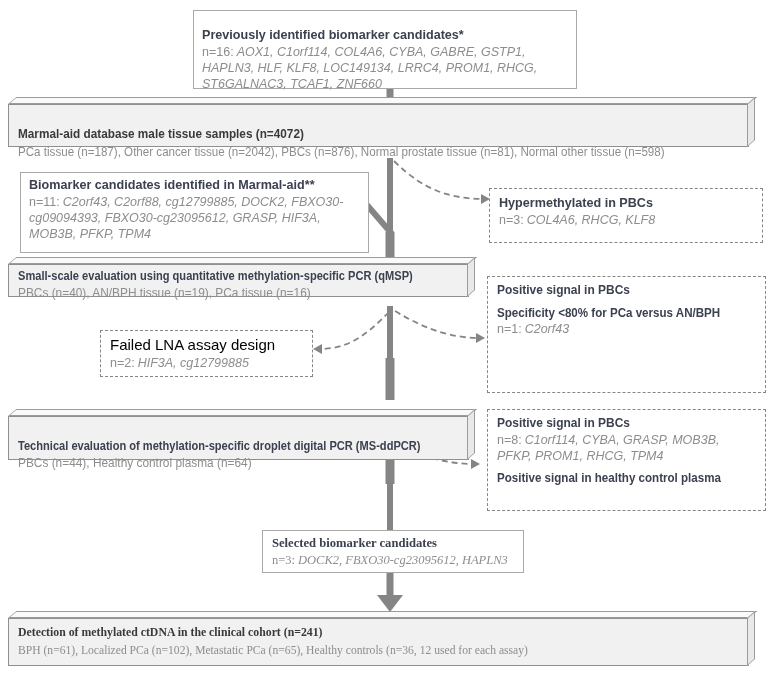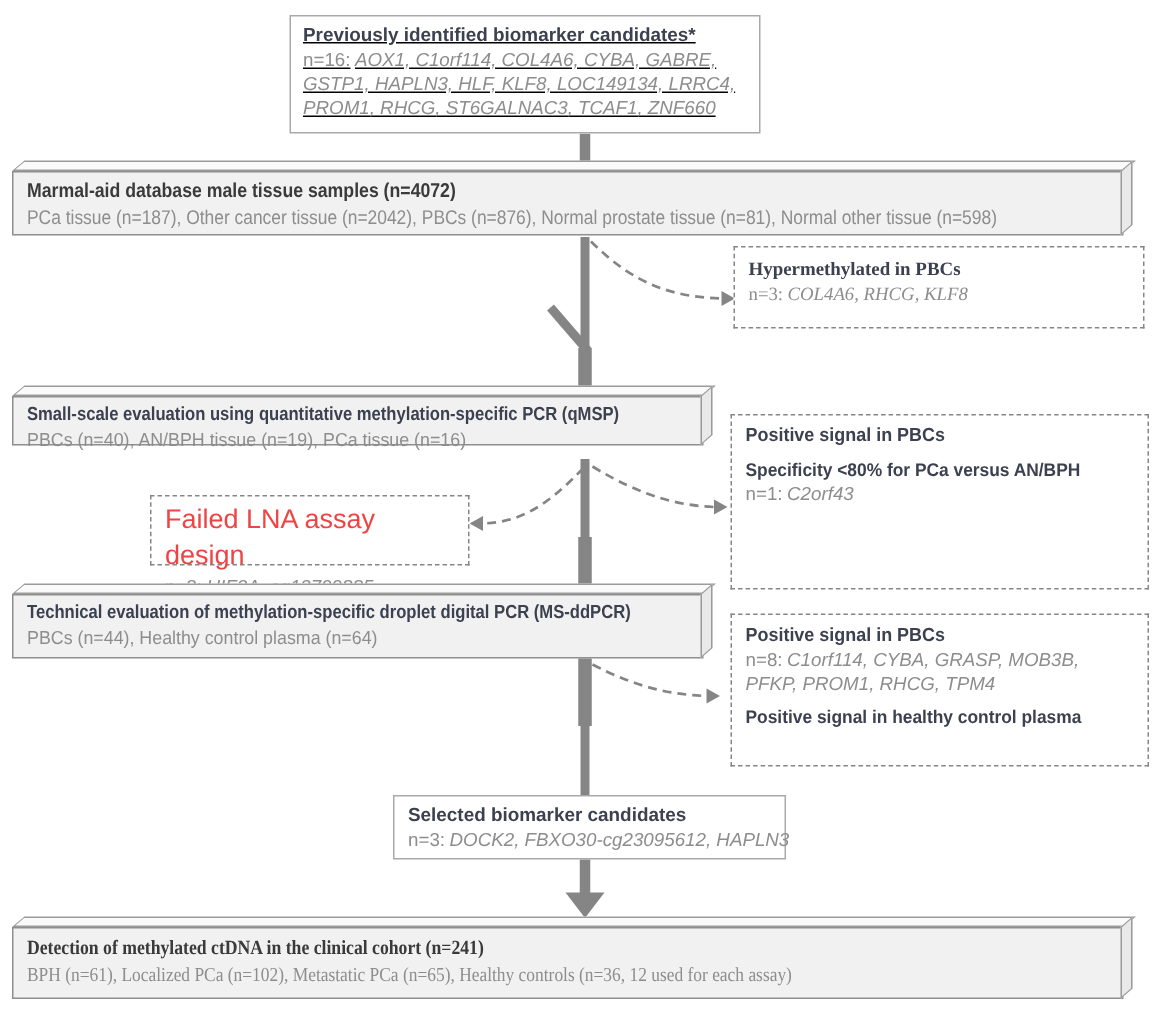--- a/index.html
+++ b/index.html
@@ -16,21 +16,21 @@
     content:"";position:absolute;left:-1px;top:-8px;height:7px;width:calc(100% + 2px);
     background:#fafafa;border:1.3px solid #9b9b9b;box-sizing:border-box;
     transform:skewX(-50deg);transform-origin:0 100%;
   }
   .slab::after{
     content:"";position:absolute;left:100%;margin-left:-1px;top:-1px;width:8px;height:calc(100% + 2px);
     background:#e9e9e9;border:1.3px solid #9b9b9b;box-sizing:border-box;
     transform:skewY(-41deg);transform-origin:left top;
   }
   .t-title{font-weight:bold;color:#3c4150;font-size:12.6px;line-height:1.32;}
-  .t-title-plain{font-weight:normal;color:#ef4444;font-size:18px;line-height:1.32;}
+  .t-title-plain{font-weight:normal;color:#000000;font-size:15px;line-height:1.32;}
   .t-gray{color:#8d8d8d;font-size:12.5px;line-height:1.3;}
   .t-genes{font-style:italic;}
   .n-label{margin-right:3px;}
   .nowrap{white-space:nowrap;}
   .squeeze{transform:scaleX(0.88);transform-origin:left center;white-space:nowrap;}
   .squeeze-sm{transform:scaleX(0.95);transform-origin:left center;white-space:nowrap;}
   .slab-big .t-title{font-size:13.4px;color:#3a3a3a;}
   .slab-big .t-gray{font-size:13.2px;}
   .sec-gap{margin-top:6px;}
   .pad-r{padding-right:22px;}
@@ -60,34 +60,40 @@
     </g>
     <g fill="#858585" stroke="none">
       <polygon points="377,595 403,595 390,612"></polygon>
       <polygon points="481,194 481,204 490,199"></polygon>
       <polygon points="322,344 322,354 313,349"></polygon>
       <polygon points="476,333 476,343 485,338"></polygon>
       <polygon points="471,459 471,469 480,464"></polygon>
     </g>
   </svg>
 
-  <div class="node box-flat" style="left:193px;top:10px;width:314px;height:79px;padding:4px 8px;text-decoration:underline;">
+  <div class="node box-flat" style="left:193px;top:10px;width:384px;height:79px;padding:16px 8px;">
     <div class="t-title">Previously identified biomarker candidates*</div>
     <div class="t-gray">
       <span class="n-label">n=16:</span><span class="t-genes">AOX1, C1orf114, COL4A6, CYBA, GABRE, GSTP1, HAPLN3, HLF, KLF8, LOC149134, LRRC4, PROM1, RHCG, ST6GALNAC3, TCAF1, ZNF660</span>
     </div>
   </div>
 
-  <div class="node slab slab-big" style="left:8px;top:114px;width:741px;height:43px;padding:3px 9px;">
+  <div class="node slab slab-big" style="left:8px;top:104px;width:741px;height:43px;padding:20px 9px;">
     <div class="t-title squeeze">Marmal-aid database male tissue samples (n=4072)</div>
     <div class="t-gray squeeze">PCa tissue (n=187), Other cancer tissue (n=2042), PBCs (n=876), Normal prostate tissue (n=81), Normal other tissue (n=598)</div>
   </div>
 
+  <div class="node box-flat" style="left:20px;top:172px;width:349px;height:81px;padding:4px 8px;">
+    <div class="t-title">Biomarker candidates identified in Marmal-aid**</div>
+    <div class="t-gray">
+      <span class="n-label">n=11:</span><span class="t-genes">C2orf43, C2orf88, cg12799885, DOCK2, FBXO30-cg09094393, FBXO30-cg23095612, GRASP, HIF3A, MOB3B, PFKP, TPM4</span>
+    </div>
+  </div>
 
-  <div class="node box-dashed" style="left:489px;top:164px;width:274px;height:55px;padding:6px 9px;font-family:Liberation Serif, serif;">
+  <div class="node box-dashed" style="left:489px;top:188px;width:274px;height:55px;padding:6px 9px;">
     <div class="t-title">Hypermethylated in PBCs</div>
     <div class="t-gray">
       <span class="n-label">n=3:</span><span class="t-genes">COL4A6, RHCG, KLF8</span>
     </div>
   </div>
 
   <div class="node slab" style="left:8px;top:264px;width:461px;height:33px;padding:3px 9px;">
     <div class="t-title squeeze">Small-scale evaluation using quantitative methylation-specific PCR (qMSP)</div>
     <div class="t-gray squeeze-sm">PBCs (n=40), AN/BPH tissue (n=19), PCa tissue (n=16)</div>
   </div>
@@ -100,34 +106,34 @@
     </div>
   </div>
 
   <div class="node box-dashed" style="left:100px;top:330px;width:213px;height:47px;padding:4px 9px;">
     <div class="t-title-plain">Failed LNA assay design</div>
     <div class="t-gray">
       <span class="n-label">n=2:</span><span class="t-genes">HIF3A, cg12799885</span>
     </div>
   </div>
 
-  <div class="node slab" style="left:8px;top:396px;width:461px;height:43px;padding:3px 9px;">
+  <div class="node slab" style="left:8px;top:416px;width:461px;height:43px;padding:21px 9px;">
     <div class="t-title squeeze">Technical evaluation of methylation-specific droplet digital PCR (MS-ddPCR)</div>
     <div class="t-gray squeeze-sm">PBCs (n=44), Healthy control plasma (n=64)</div>
   </div>
 
   <div class="node box-dashed" style="left:487px;top:409px;width:279px;height:102px;padding:5px 9px;">
     <div class="t-title squeeze-sm">Positive signal in PBCs</div>
     <div class="t-gray pad-r">
       <span class="n-label">n=8:</span><span class="t-genes">C1orf114, CYBA, GRASP, MOB3B, PFKP, PROM1, RHCG, TPM4</span>
     </div>
     <div class="t-title squeeze-sm sec-gap" style="font-size:12.2px;">Positive signal in healthy control plasma</div>
   </div>
 
-  <div class="node box-flat" style="left:262px;top:530px;width:262px;height:43px;padding:4px 9px;">
+  <div class="node box-flat" style="left:262px;top:530px;width:262px;height:43px;padding:4px 9px;font-family:Liberation Serif, serif;">
     <div class="t-title">Selected biomarker candidates</div>
     <div class="t-gray nowrap">
       <span class="n-label">n=3:</span><span class="t-genes">DOCK2, FBXO30-cg23095612, HAPLN3</span>
     </div>
   </div>
 
   <div class="node slab slab-big" style="left:8px;top:618px;width:741px;height:48px;padding:4px 9px;font-family:Liberation Serif, serif;">
     <div class="t-title squeeze">Detection of methylated ctDNA in the clinical cohort (n=241)</div>
     <div class="t-gray squeeze">BPH (n=61), Localized PCa (n=102), Metastatic PCa (n=65), Healthy controls (n=36, 12 used for each assay)</div>
   </div>

